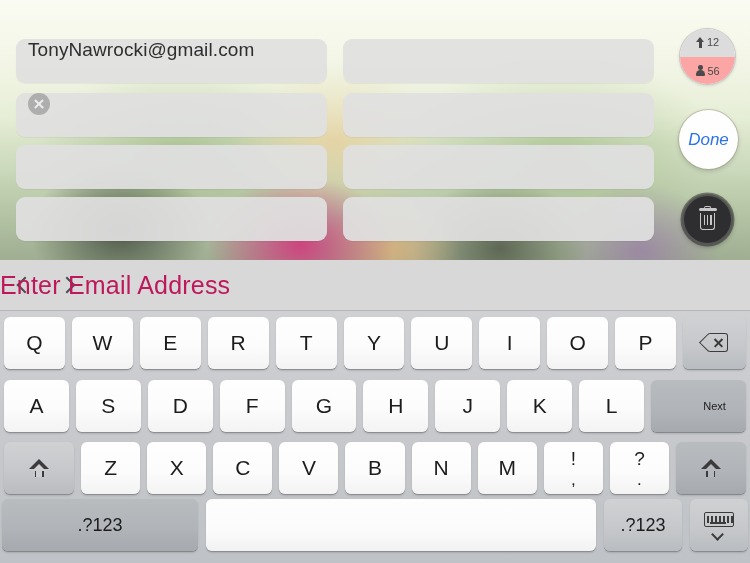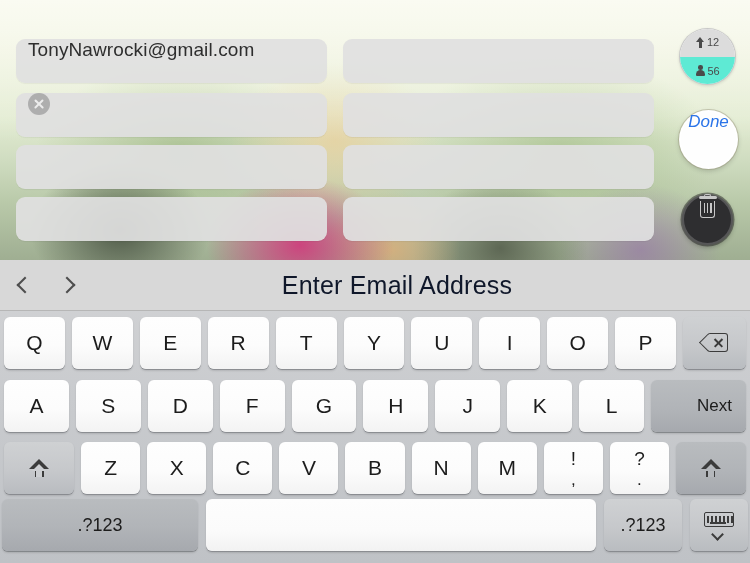--- a/index.html
+++ b/index.html
@@ -62,36 +62,36 @@
   .clear-btn::before, .clear-btn::after {
     content: ""; position: absolute; left: 5px; top: 10px;
     width: 12px; height: 2.2px; background: #ececec; border-radius: 1px;
   }
   .clear-btn::before { transform: rotate(45deg); }
   .clear-btn::after  { transform: rotate(-45deg); }
 
   
   .circle {
     position: absolute; border-radius: 50%;
-    display: flex; justify-content: center;
+    display: flex; align-items: center; justify-content: center;
   }
   #stats-badge {
     left: 679px; top: 28px; width: 57px; height: 57px;
     background: #fff; overflow: hidden;
     border: 1.5px solid rgba(190,190,190,.85);
     flex-direction: column;
     box-shadow: 0 1px 3px rgba(0,0,0,.12);
   }
   .stat {
     width: 100%; height: 50%;
     display: flex; align-items: center; justify-content: center;
     gap: 2px; font-size: 11px; color: #4a4a4a;
   }
   .stat.top { background: #dcdcdc; padding-bottom: 1px; }
-  .stat.bot { background: #5eead4; padding-top: 1px; }
+  .stat.bot { background: #fca5a5; padding-top: 1px; }
   .glyph-arrow-up { width: 9px; height: 11px; position: relative; }
   .glyph-arrow-up::before {
     content: ""; position: absolute; left: 0; top: 0;
     border-left: 4.5px solid transparent; border-right: 4.5px solid transparent;
     border-bottom: 5px solid #4a4a4a;
   }
   .glyph-arrow-up::after {
     content: ""; position: absolute; left: 3px; top: 4px;
     width: 3px; height: 7px; background: #4a4a4a;
   }
@@ -154,24 +154,23 @@
   .nav-chev {
     width: 46px; height: 40px; display: flex; align-items: center; justify-content: center;
   }
   .chev {
     width: 12px; height: 12px; border-style: solid; border-color: #4d4d4d;
     border-width: 2.4px 2.4px 0 0;
   }
   .chev.left  { transform: rotate(-135deg); margin-left: 4px; }
   .chev.right { transform: rotate(45deg); margin-right: 4px; }
   #kb-title {
-    position: absolute; left: 0; right: 0; text-align: center;
-    font-size: 25px; color: #0f172a; letter-spacing: .2px;
+    position: absolute; left: 0; right: 0; text-align: left;
+    font-size: 25px; color: #be185d; letter-spacing: .2px;
     pointer-events: none;
-    padding-left: 44px;
   }
 
   .kb-row { display: flex; align-items: center; justify-content: center; }
   #row1 { height: 63px; padding: 0 4px; gap: 7px; }
   #row2 { height: 63px; padding: 0 4px; gap: 7px; }
   #row3 { height: 62px; padding: 0 4px; gap: 7px; }
   #row4 { height: 60px; padding: 0 6px 6px; gap: 8px; align-items: flex-start; }
 
   .key {
     height: 52px; border-radius: 6px;
@@ -182,21 +181,21 @@
     flex: 1 1 0;
   }
   .key.dark {
     background: linear-gradient(180deg,#cfd1d3 0%, #c6c8cb 55%, #b9bcc0 100%);
     box-shadow: 0 1px 0 rgba(130,133,137,.85), 0 1.5px 2px rgba(0,0,0,.12);
   }
   .key.darker {
     background: linear-gradient(180deg,#b9bcbf 0%, #b1b4b8 55%, #a6a9ae 100%);
     box-shadow: 0 1px 0 rgba(125,128,132,.85), 0 1.5px 2px rgba(0,0,0,.12);
   }
-  .key.wide-next { flex: 0 0 95px; font-size: 17px; padding-left: 32px; }
+  .key.wide-next { flex: 0 0 95px; font-size: 11px; padding-left: 32px; }
   .key.shift { flex: 0 0 70px; }
   .key.backspace { flex: 0 0 63px; }
   .key.dual { flex-direction: column; gap: 0; font-size: 18px; line-height: 1; }
   .key.dual .up { font-size: 19px; margin-bottom: 3px; }
   .key.dual .lo { font-size: 17px; }
 
   #row4 .num-l { flex: 0 0 196px; height: 52px; font-size: 18px; }
   #row4 .space { flex: 0 0 390px; height: 52px; }
   #row4 .num-r { flex: 0 0 78px; height: 52px; font-size: 18px; }
   #row4 .hidekb { flex: 0 0 58px; height: 52px; }

